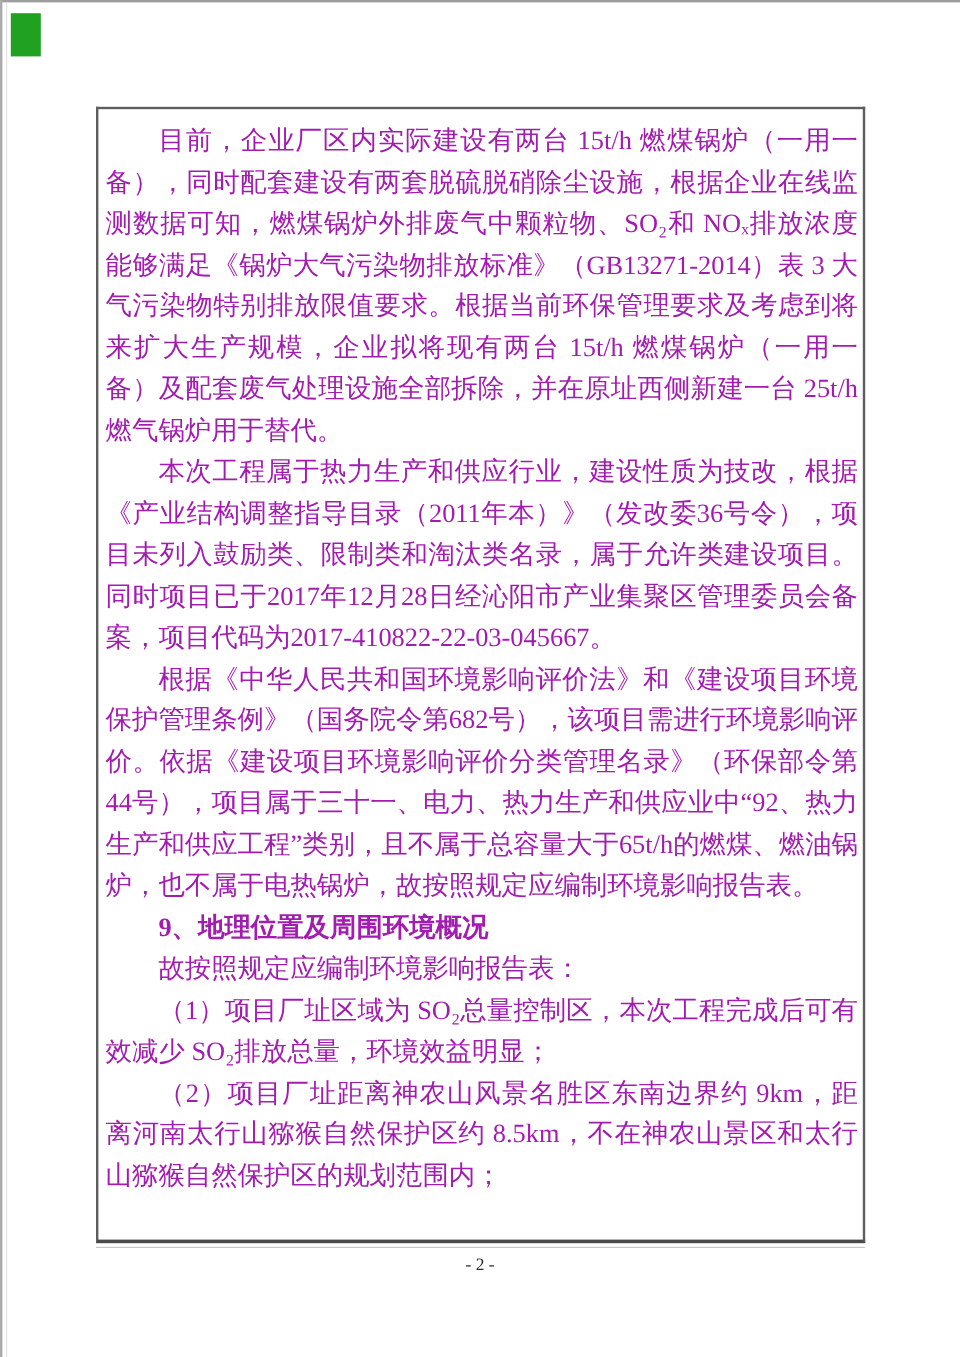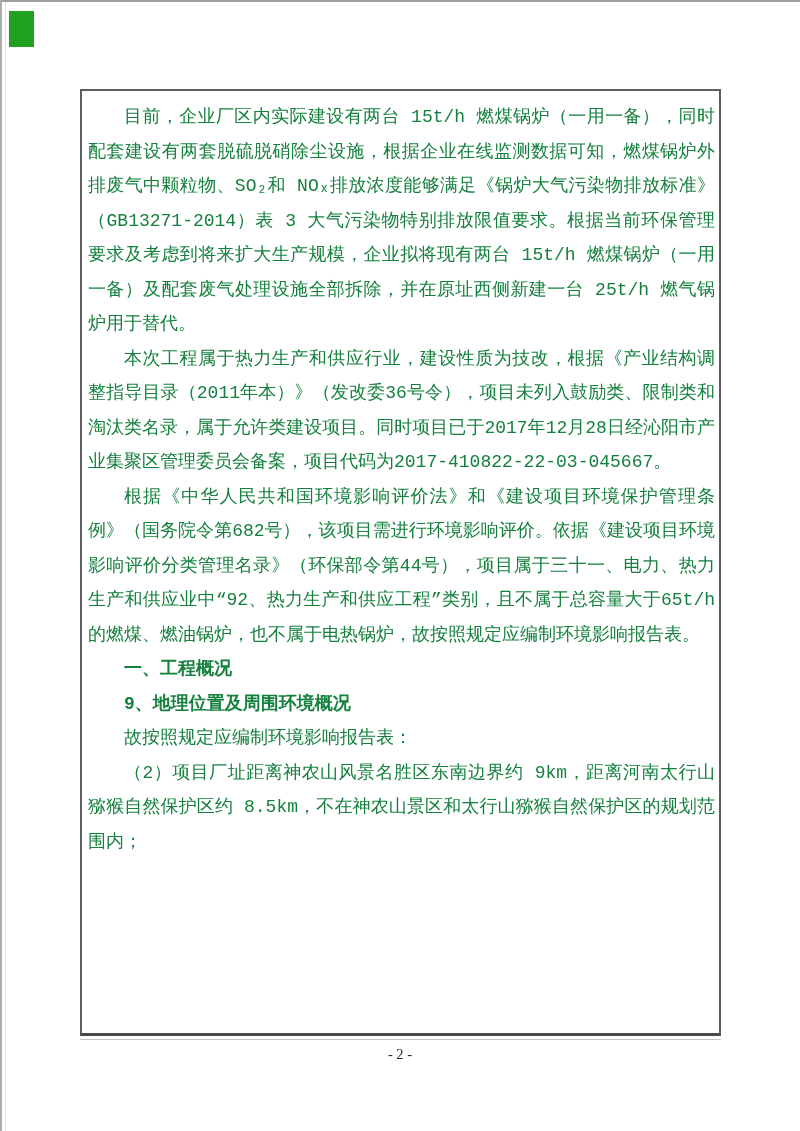--- a/index.html
+++ b/index.html
@@ -46,27 +46,26 @@
     overflow: hidden;
   }
   .content-box-shadow-line {
     position: absolute;
     left: 80px; top: 1039px;
     width: 641px; height: 1px;
     background: #c7c7c7;
   }
 
   .content-box p, .content-box h2, .content-box h3 {
-    font-size: 18px;
+    font-size: 22px;
     line-height: 34.5px;
     text-align: justify;
     text-indent: 2em;
     font-weight: normal;
-    color: #15803d;
-    font-family: Liberation Mono, monospace;
+    color: #a21caf;
   }
   .content-box h2, .content-box h3 {
     font-weight: bold;
     text-align: left;
   }
 
   .page-footer {
     position: absolute;
     left: 0; top: 1046px;
     width: 800px;
@@ -81,20 +80,20 @@
 <div class="page-edge-top"></div>
 <div class="page-edge-left"></div>
 <div class="page-edge-left-inner"></div>
 
 <div class="green-marker"></div>
 
 <div class="content-box">
   <p>目前，企业厂区内实际建设有两台 15t/h 燃煤锅炉（一用一备），同时配套建设有两套脱硫脱硝除尘设施，根据企业在线监测数据可知，燃煤锅炉外排废气中颗粒物、SO₂和 NOₓ排放浓度能够满足《锅炉大气污染物排放标准》（GB13271-2014）表 3 大气污染物特别排放限值要求。根据当前环保管理要求及考虑到将来扩大生产规模，企业拟将现有两台 15t/h 燃煤锅炉（一用一备）及配套废气处理设施全部拆除，并在原址西侧新建一台 25t/h 燃气锅炉用于替代。</p>
   <p>本次工程属于热力生产和供应行业，建设性质为技改，根据《产业结构调整指导目录（2011年本）》（发改委36号令），项目未列入鼓励类、限制类和淘汰类名录，属于允许类建设项目。同时项目已于2017年12月28日经沁阳市产业集聚区管理委员会备案，项目代码为2017-410822-22-03-045667。</p>
   <p>根据《中华人民共和国环境影响评价法》和《建设项目环境保护管理条例》（国务院令第682号），该项目需进行环境影响评价。依据《建设项目环境影响评价分类管理名录》（环保部令第44号），项目属于三十一、电力、热力生产和供应业中“92、热力生产和供应工程”类别，且不属于总容量大于65t/h的燃煤、燃油锅炉，也不属于电热锅炉，故按照规定应编制环境影响报告表。</p>
-  <h2>一、工程概况</h2>
   <h3>9、地理位置及周围环境概况</h3>
   <p>故按照规定应编制环境影响报告表：</p>
+  <p>（1）项目厂址区域为 SO₂总量控制区，本次工程完成后可有效减少 SO₂排放总量，环境效益明显；</p>
   <p>（2）项目厂址距离神农山风景名胜区东南边界约 9km，距离河南太行山猕猴自然保护区约 8.5km，不在神农山景区和太行山猕猴自然保护区的规划范围内；</p>
 </div>
 <div class="content-box-shadow-line"></div>
 
 <div class="page-footer">- 2 -</div>
 
 </body></html>

